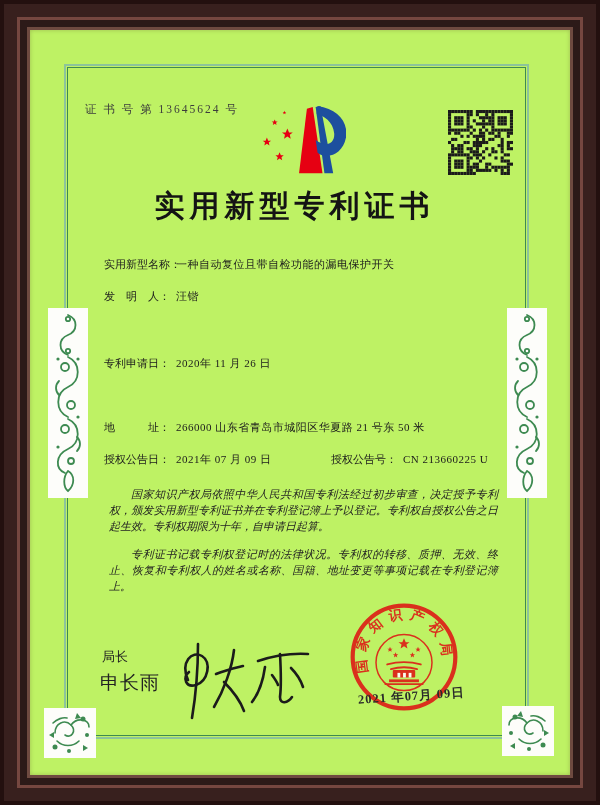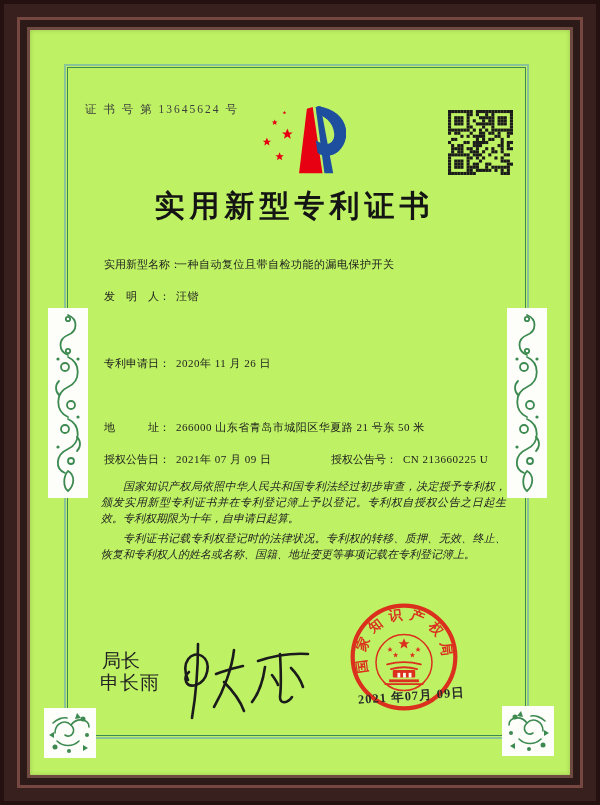--- a/index.html
+++ b/index.html
@@ -19,22 +19,22 @@
   
   .orn{background:#fdfdfa;display:flex;align-items:center;justify-content:center;}
   
   .cert-no{left:55px;top:72px;font-size:11.5px;letter-spacing:2px;color:#3c3c3c;}
   .title{left:34px;top:156px;width:461px;text-align:center;font-size:30px;font-weight:bold;letter-spacing:5px;color:#141414;}
   .row{left:74px;font-size:11px;font-weight:normal;color:#1c1c1c;white-space:nowrap;}
   .row .lbl{display:inline-block;width:72px;}
   .row .val{letter-spacing:.5px;}
   .g2{position:absolute;left:227px;top:0;}
   .bodytext{left:67px;top:444px;width:413px;font-size:11px;line-height:16px;color:#222;font-style:italic;text-align:justify;}
-  .bodytext p{margin:4px;text-indent:2em;}
-  .footer-title{left:72px;top:618px;font-size:19px;color:#222;font-family:"Liberation Sans","DejaVu Sans",sans-serif;}
+  .bodytext p{margin:12px;text-indent:2em;}
+  .footer-title{left:72px;top:618px;font-size:13px;color:#222;font-family:"Liberation Sans","DejaVu Sans",sans-serif;}
   .footer-name{left:70px;top:640px;font-size:19px;color:#222;font-family:"Liberation Sans","DejaVu Sans",sans-serif;letter-spacing:1px;}
   .seal-date{left:328px;top:658px;font-size:12.5px;color:#2a2a2a;letter-spacing:1px;font-weight:bold;transform:rotate(-4deg);z-index:6;white-space:nowrap;}
   .seal-box{left:318px;top:571px;width:112px;height:112px;z-index:5;opacity:.93;}
   .sig-box{left:128px;top:604px;width:170px;height:100px;z-index:4;}
   .qr-box{left:418px;top:80px;width:65px;height:65px;}
   .logo-box{left:228px;top:73px;width:88px;height:78px;}
 </style>
 </head>
 <body>
 

